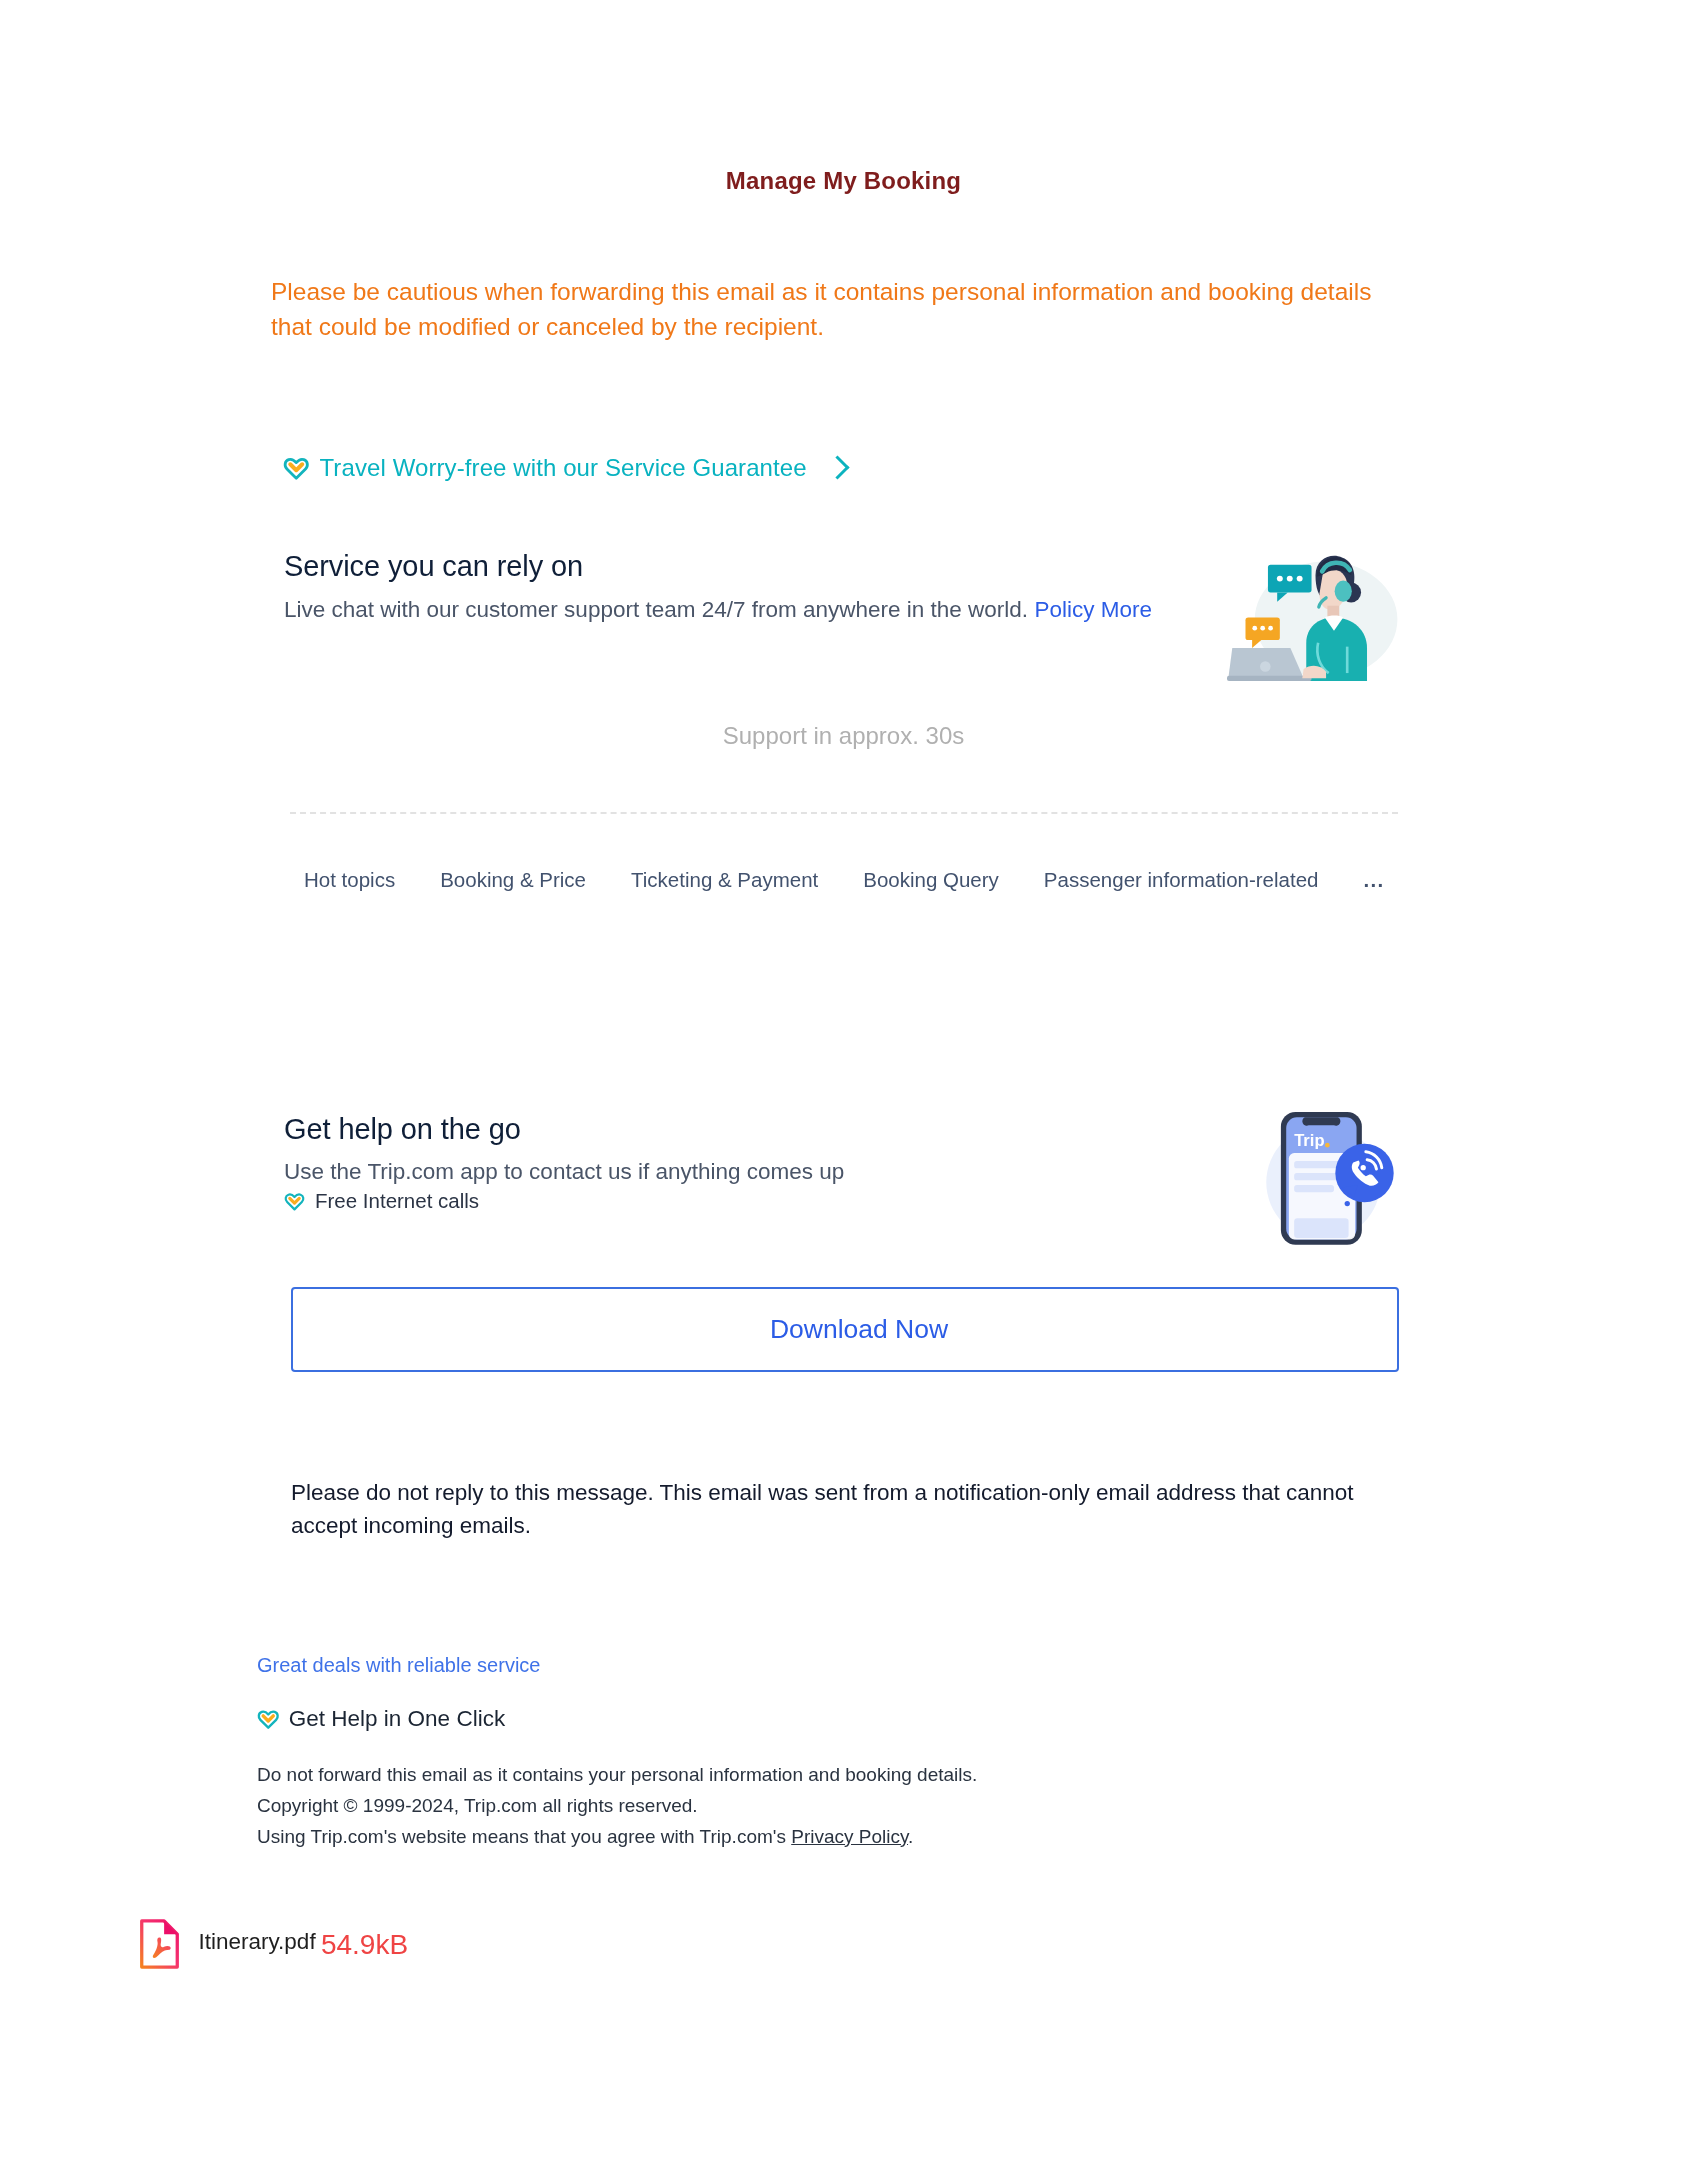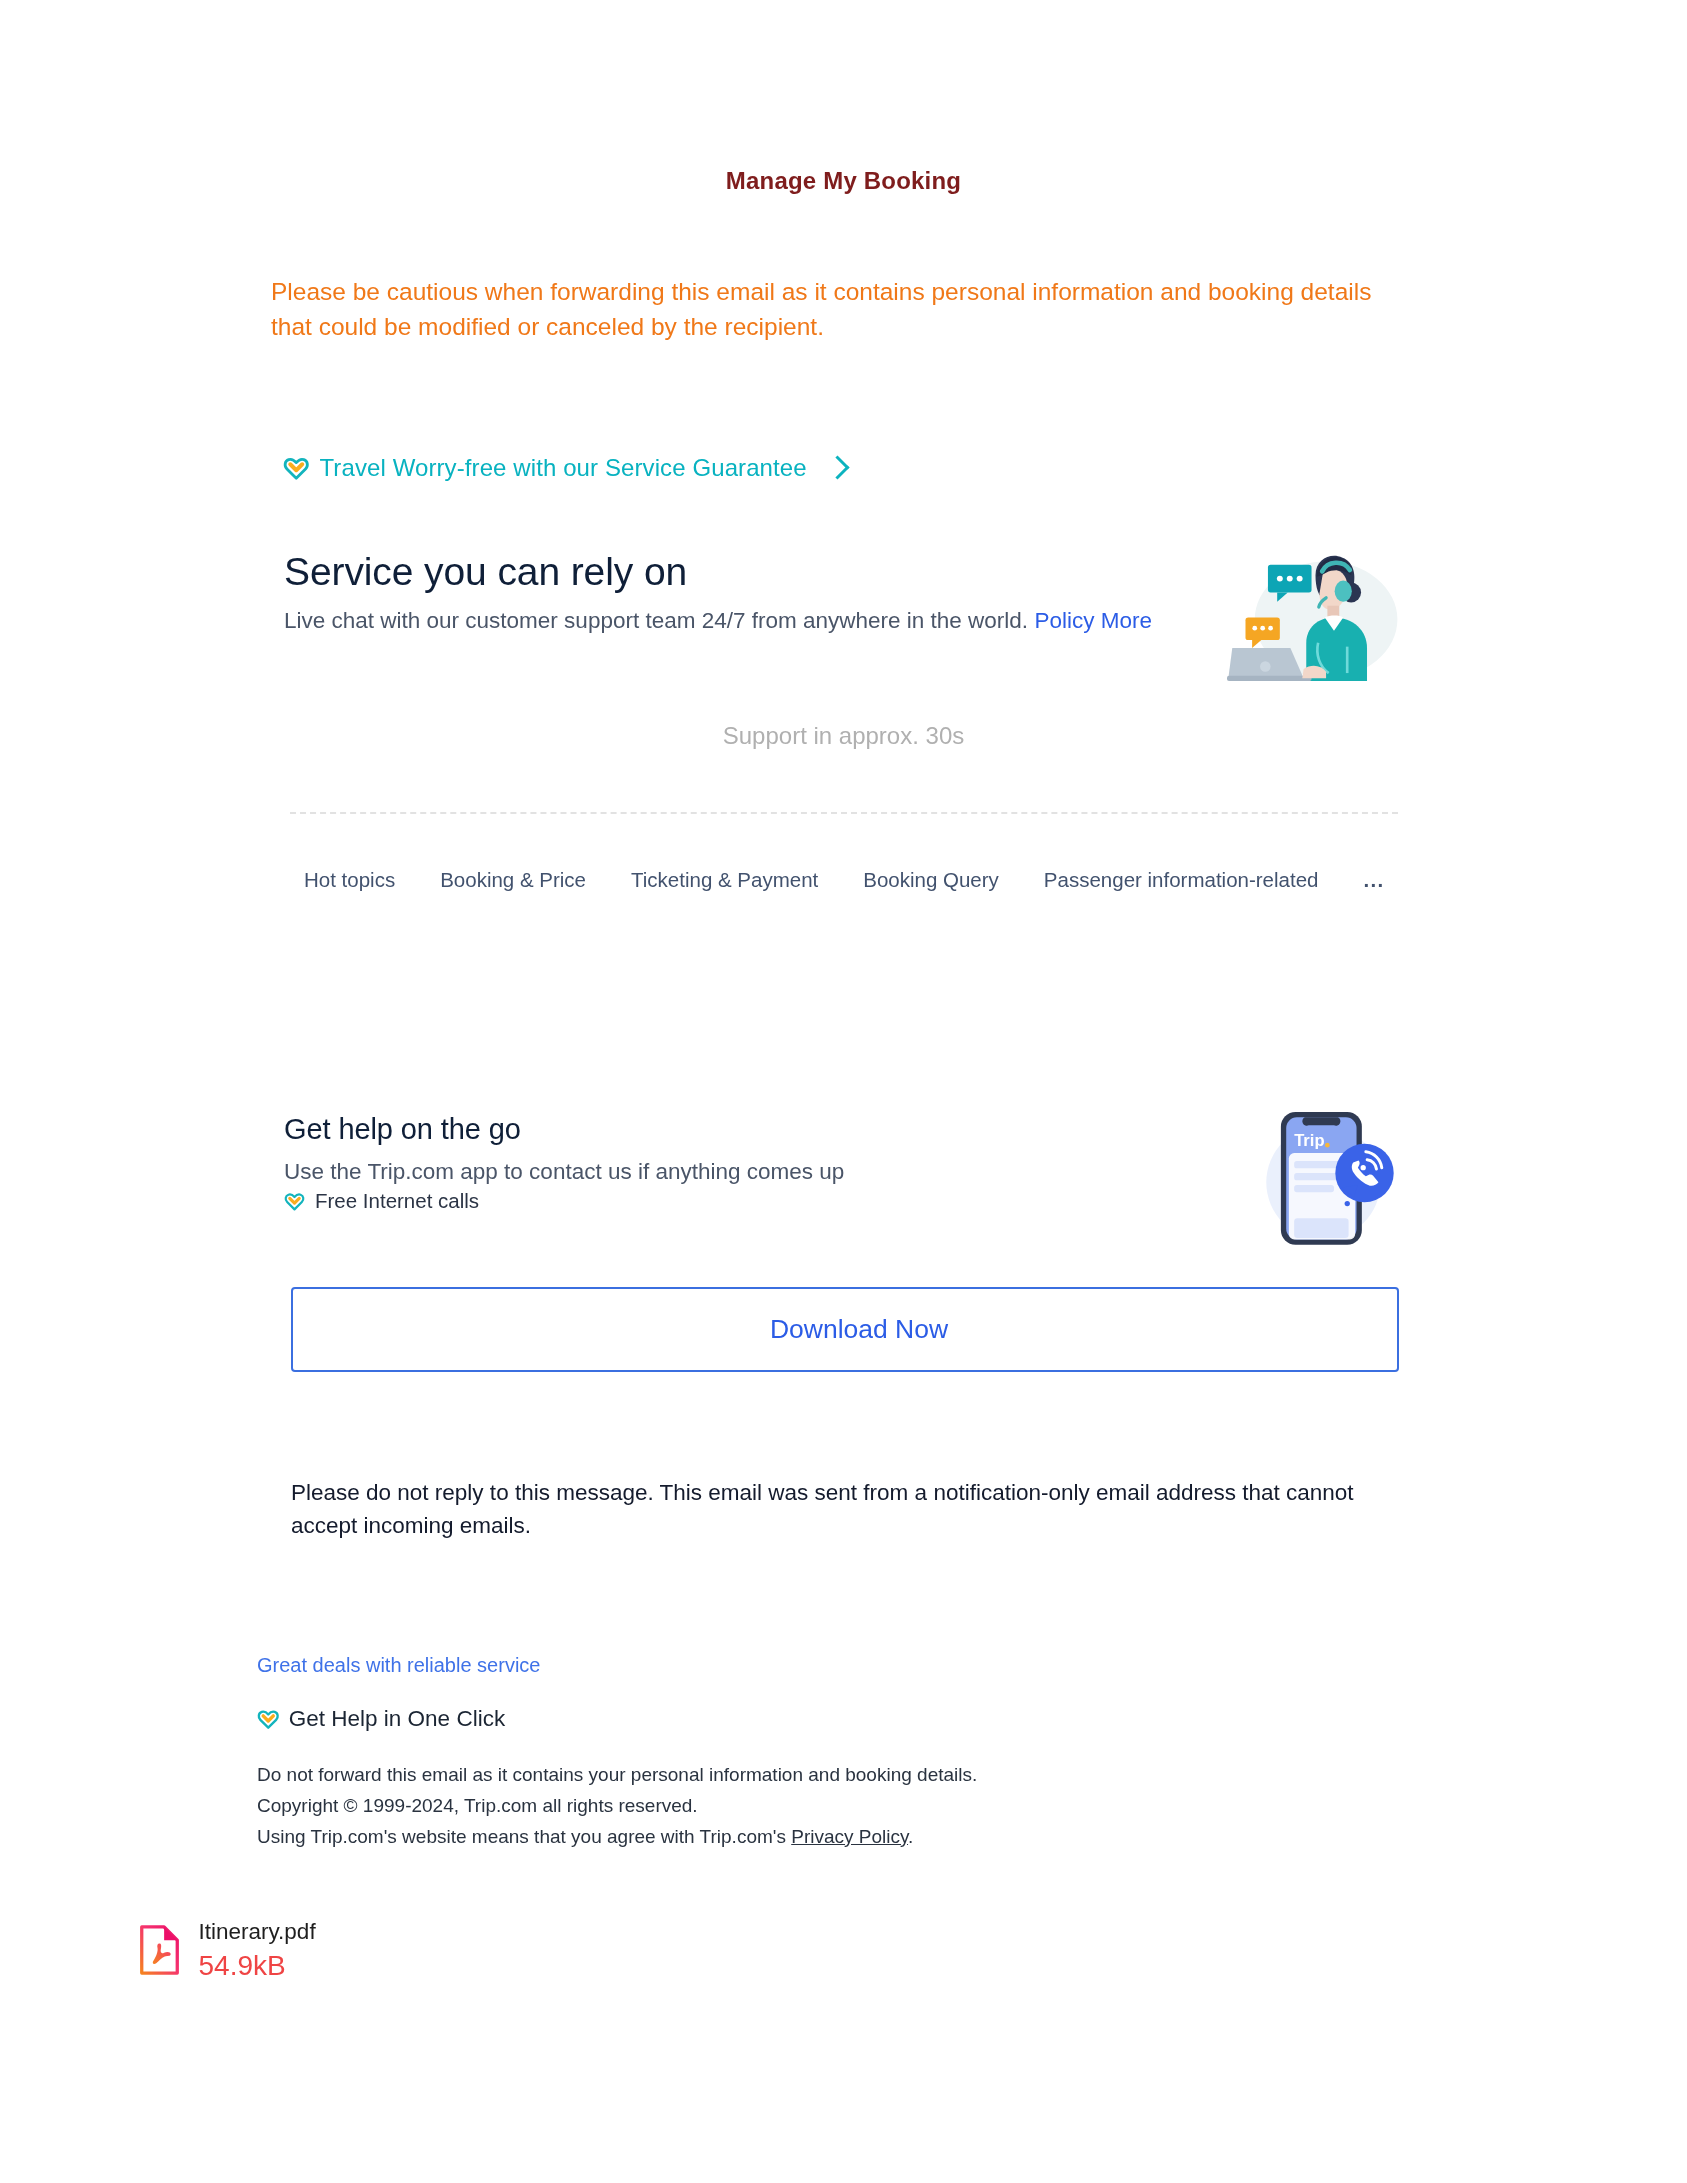--- a/index.html
+++ b/index.html
@@ -75,21 +75,21 @@
   .heart svg { display: block; }
 
   
   .service {
     position: absolute;
     top: 550px;
     left: 284px;
     width: 1105px;
   }
   .service-head {
-    font-size: 39px;
+    font-size: 29px;
     color: #0f1f38;
     font-weight: 400;
     letter-spacing: -0.1px;
   }
   .service-body {
     margin-top: 10.6px;
     font-size: 22.5px;
     line-height: 1.45;
     color: #4a5568;
     width: 900px;
@@ -237,21 +237,21 @@
 
   
   .attach {
     position: absolute;
     top: 1919px;
     left: 139px;
     display: flex;
     align-items: center;
     gap: 18.5px;
   }
-  .attach-meta { display: flex; flex-direction: column; gap: 5.3px; }
+  .attach-meta { display: flex; gap: 5.3px; }
   .attach-name { font-size: 22.5px; color: #1f1f1f; }
   .attach-size { font-size: 28px; color: #ef4444; }
 </style>
 </head>
 <body>
 
 <div class="page">
 
   <div class="header-title">Manage My Booking</div>
 

